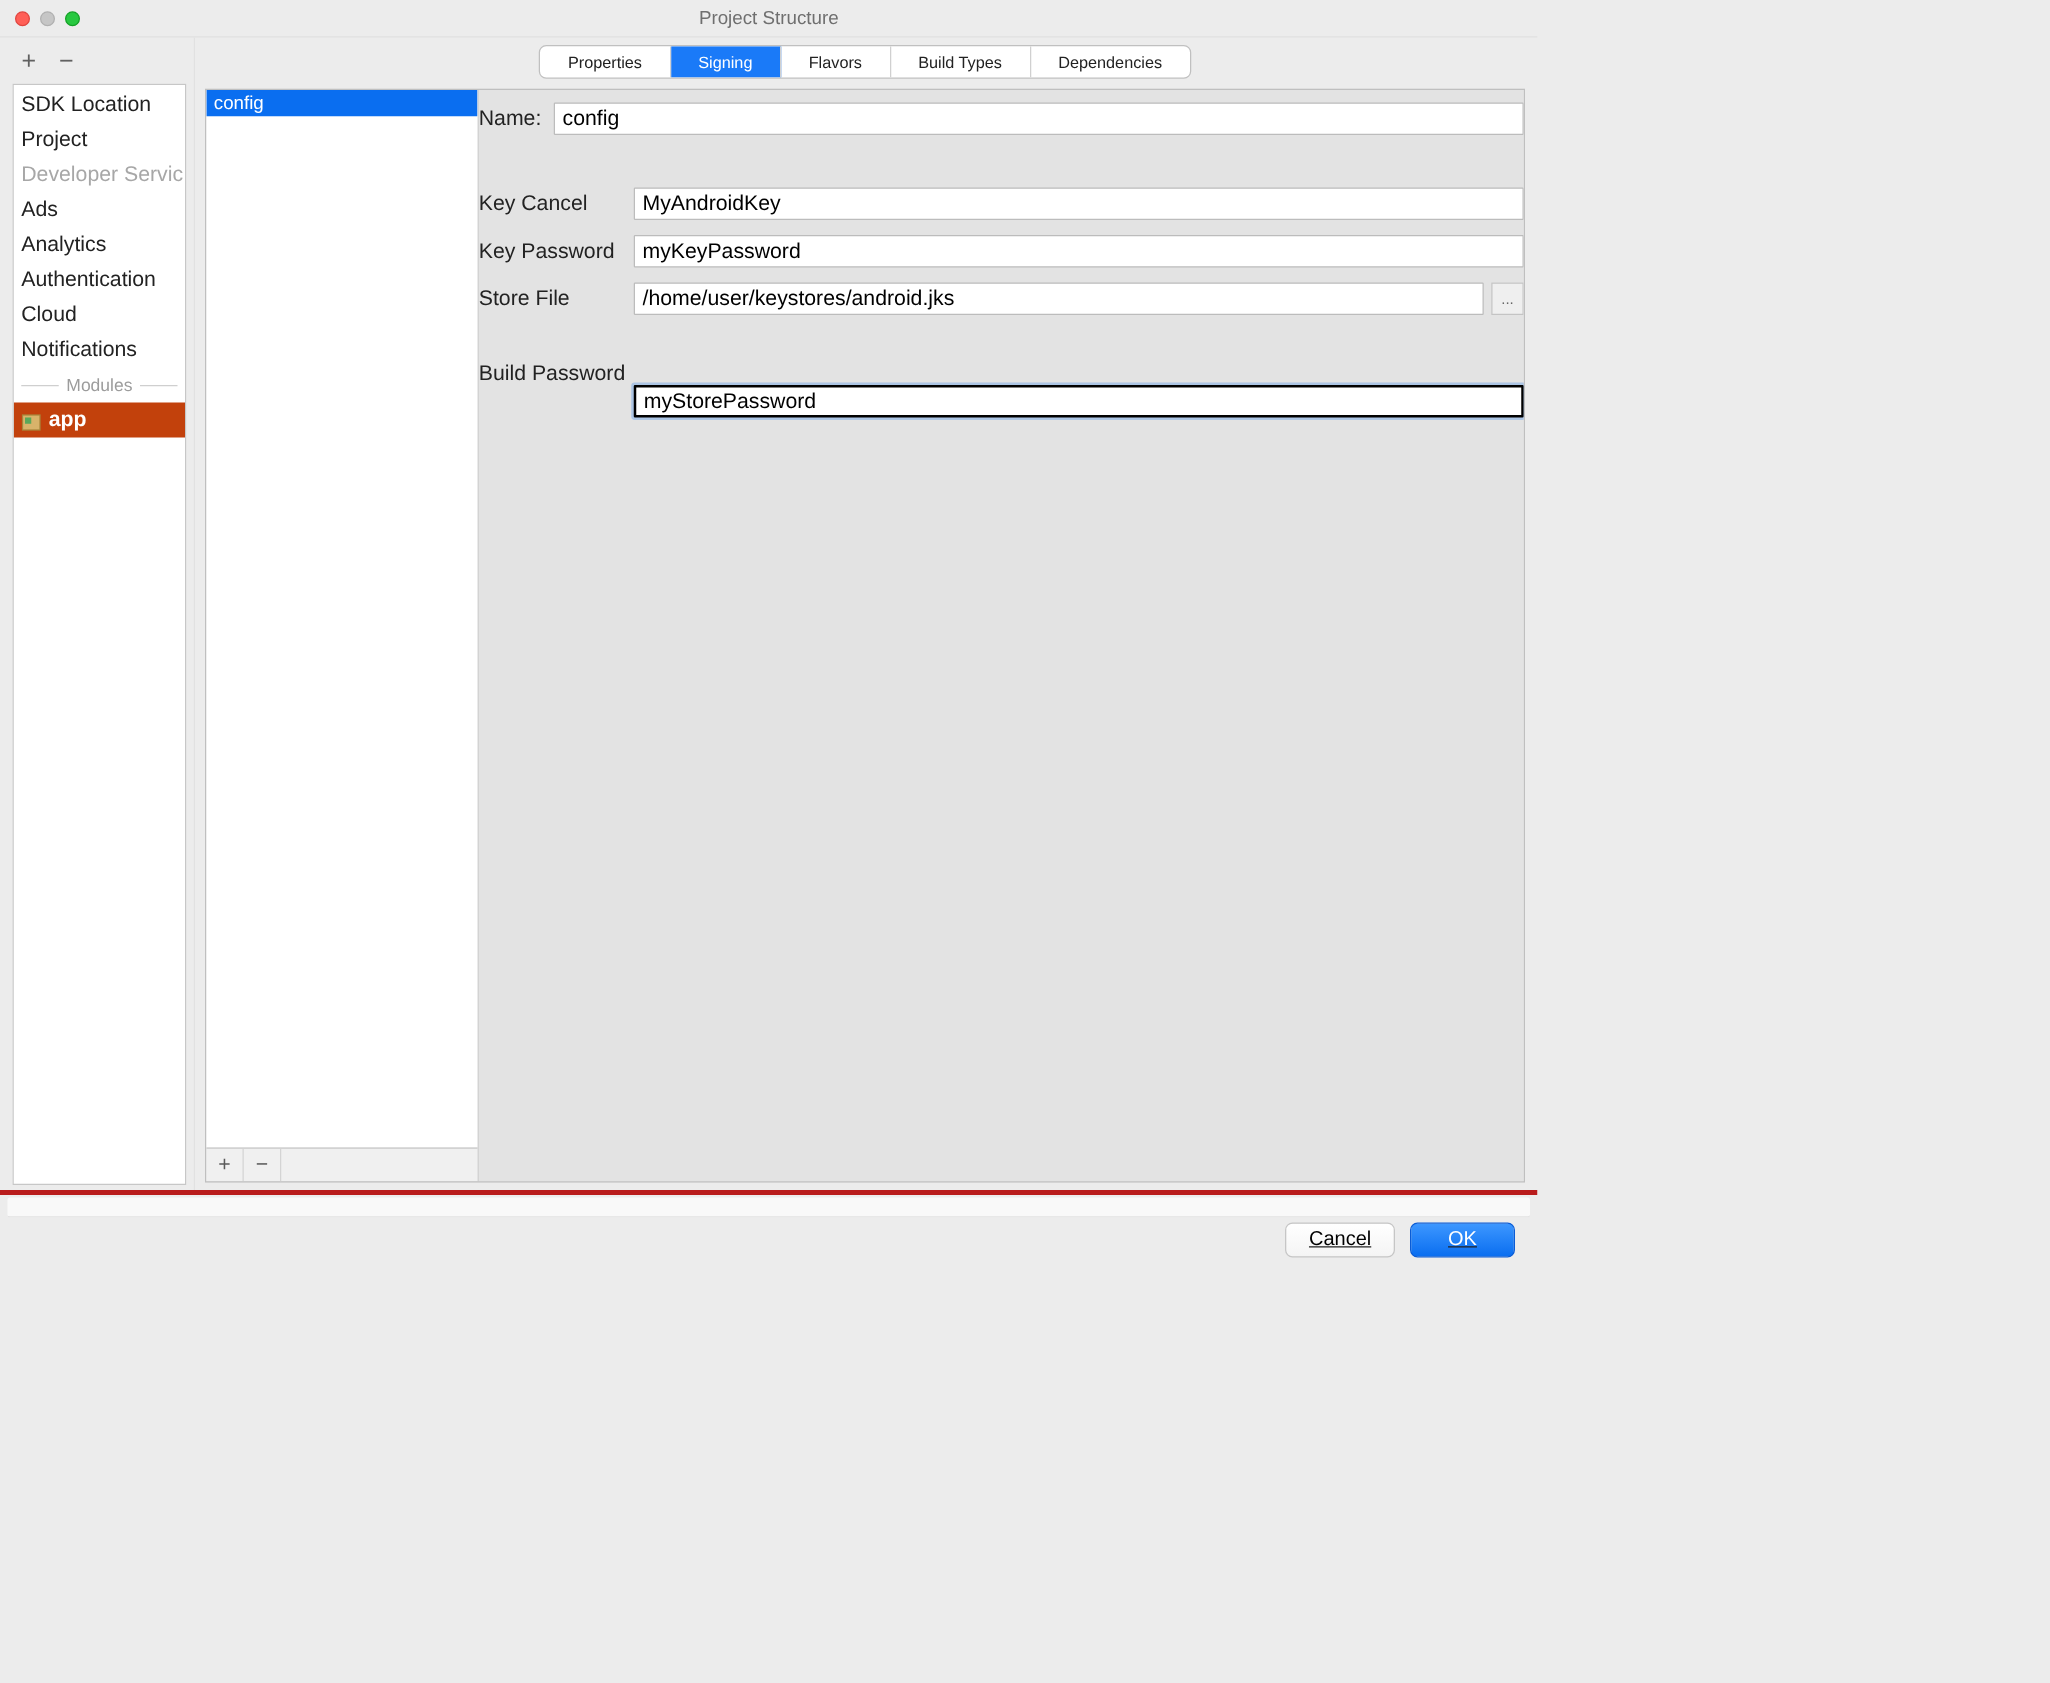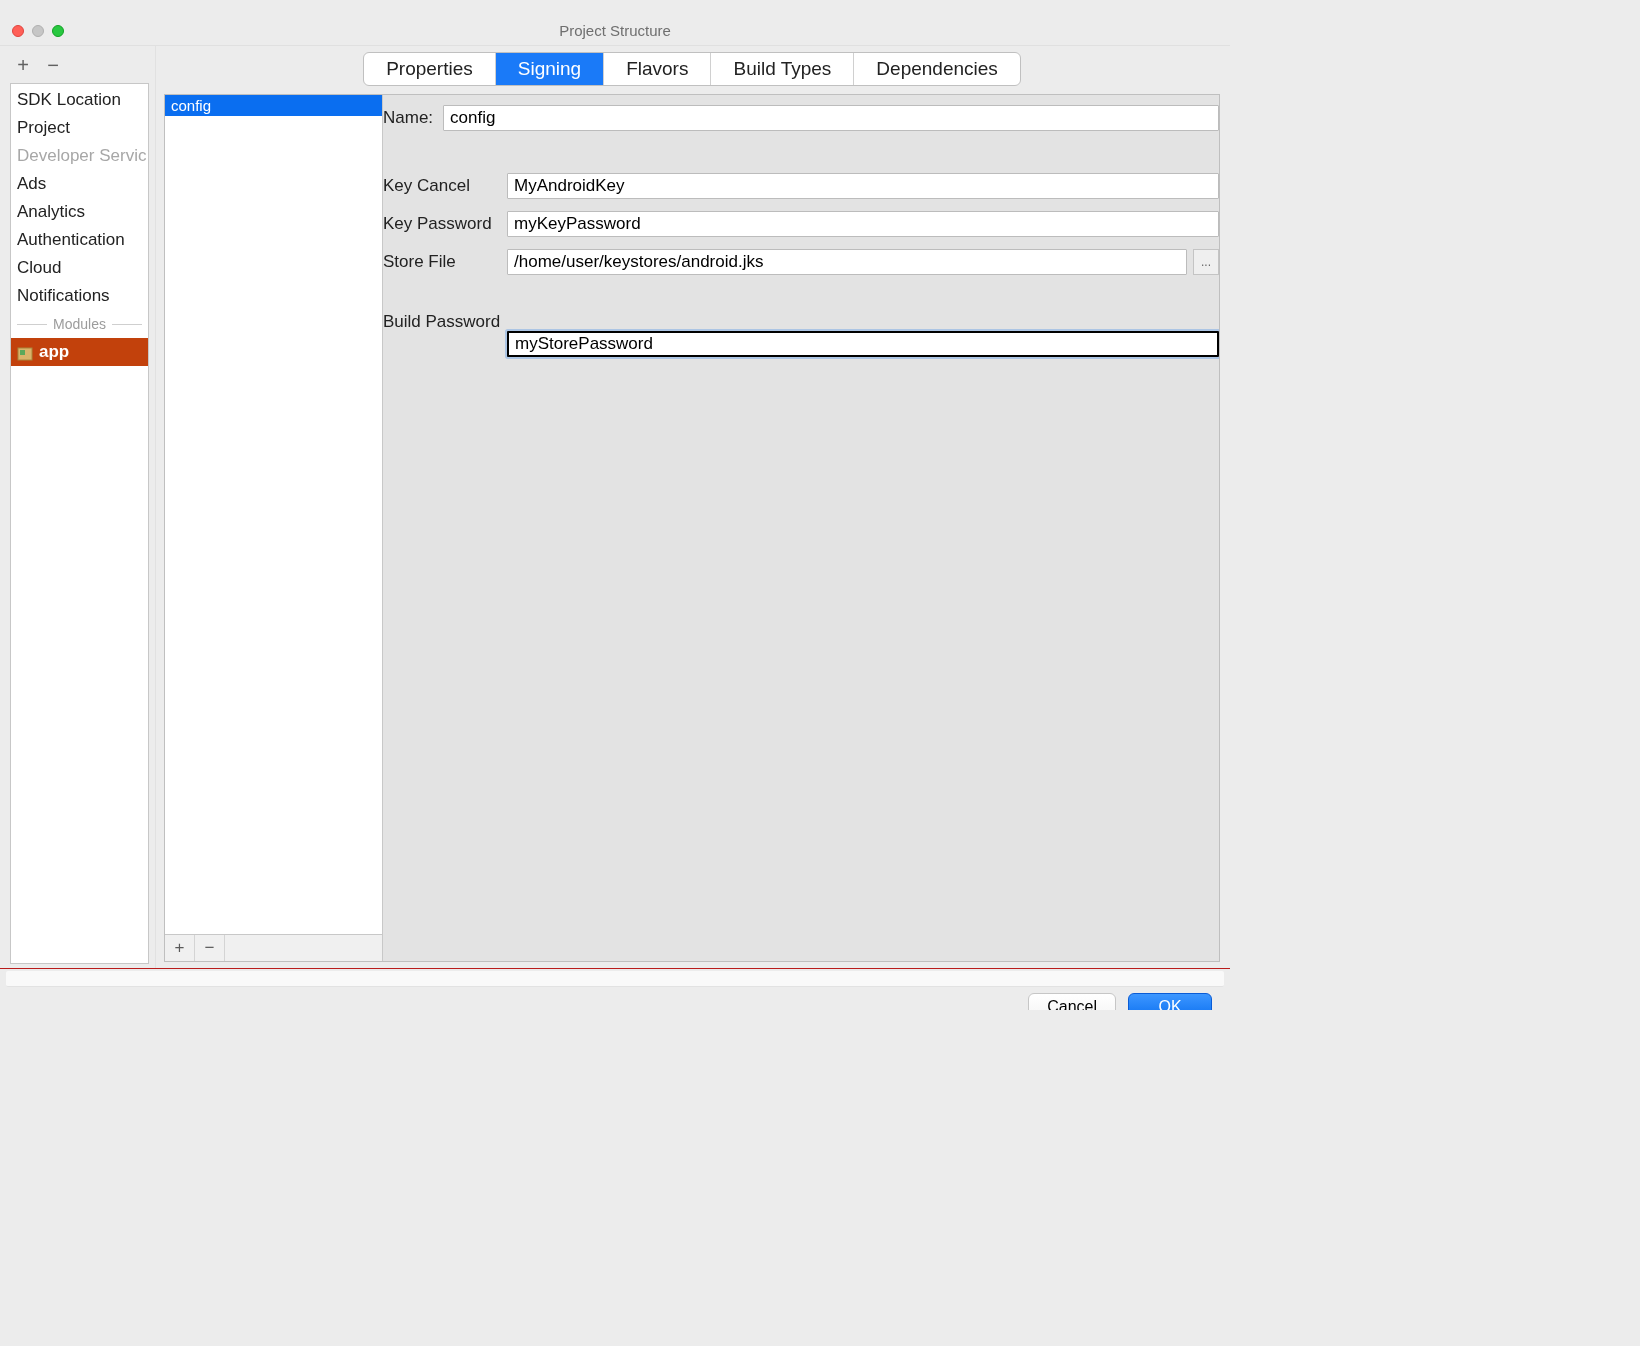--- a/index.html
+++ b/index.html
@@ -14,21 +14,20 @@
   }
   
   .titlebar {
     height: 30px;
     display: flex;
     align-items: center;
     position: relative;
     padding: 12px 12px;
     background: #ececec;
     border-bottom: 1px solid #e0e0e0;
-    margin-top: 16px;
   }
   .traffic-lights {
     display: flex;
     gap: 8px;
   }
   .traffic-light {
     width: 12px; height: 12px; border-radius: 50%;
   }
   .tl-close   { background: #ff5f57; border: 1px solid #e0443e; }
   .tl-min     { background: #c6c6c6; border: 1px solid #b0b0b0; }
@@ -122,21 +121,21 @@
   }
   .tabs {
     display: flex;
     border: 1px solid #c0c0c0;
     border-radius: 6px;
     overflow: hidden;
     background: #fff;
   }
   .tab {
     padding: 5px 22px;
-    font-size: 19px;
+    font-size: 13px;
     border-right: 1px solid #d0d0d0;
     cursor: pointer;
   }
   .tab:last-child { border-right: none; text-align: right; }
   .tab.active {
     background: #1a7af8;
     color: #fff;
     font-weight: 500;
   }
 
@@ -226,22 +225,23 @@
     color: #666;
     display: flex; align-items: center; justify-content: center;
     cursor: pointer;
   }
 
   
   .footer {
     height: 58px;
     display: flex;
     flex-direction: column;
-    border-top: 1px solid #b91c1c;
+    border-top: 4px solid #b91c1c;
     background: #ececec;
+    text-decoration: underline;
   }
   .status-strip {
     height: 16px;
     background: #f9f9f9;
     border-bottom: 1px solid #e2e2e2;
     margin: 2px 6px 0 6px;
     border-radius: 2px;
   }
   .button-row {
     flex: 1;

